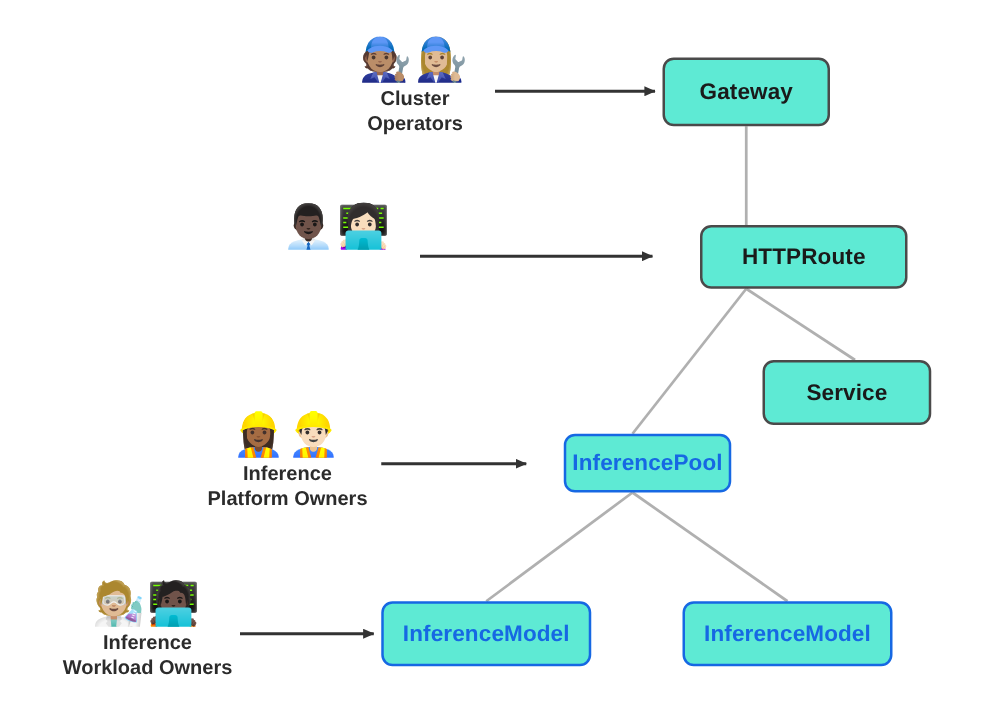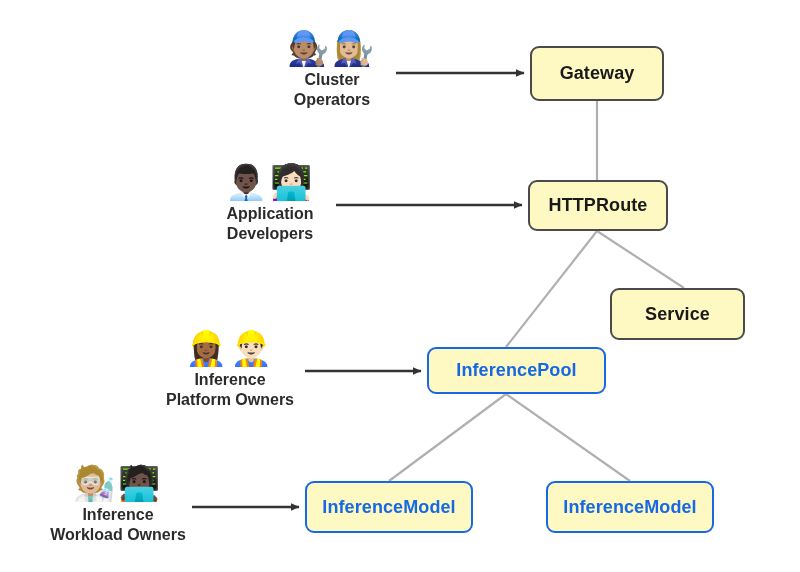--- a/index.html
+++ b/index.html
@@ -28,40 +28,40 @@
   }
 
   
   .node {
     position: absolute;
     box-sizing: border-box;
     display: flex;
     align-items: center;
     justify-content: center;
     border-radius: 9px;
-    background: #fef9c3;
+    background: #5eead4;
     font-weight: bold;
     letter-spacing: 0.1px;
     z-index: 3;
   }
   .node.core {
     border: 2px solid #4a4a4a;
     color: #1a1a1a;
     font-size: 18px;
   }
   .node.infer {
     border: 2.5px solid #1668e3;
     color: #1668e3;
     font-size: 18px;
   }
 
   #node-gateway      { left: 530px; top: 46px;  width: 134px; height: 55px; }
-  #node-httproute    { left: 528px; top: 180px; width: 140px; height: 51px; }
+  #node-httproute    { left: 560px; top: 180px; width: 166px; height: 51px; }
   #node-service      { left: 610px; top: 288px; width: 135px; height: 52px; }
-  #node-inferencepool{ left: 427px; top: 347px; width: 179px; height: 47px; }
+  #node-inferencepool{ left: 451px; top: 347px; width: 134px; height: 47px; }
   #node-model-left   { left: 305px; top: 481px; width: 168px; height: 52px; }
   #node-model-right  { left: 546px; top: 481px; width: 168px; height: 52px; }
 
   
   .persona {
     position: absolute;
     text-align: center;
     z-index: 3;
     width: 200px;
   }
@@ -128,22 +128,20 @@
   <div class="node infer" id="node-model-right">InferenceModel</div>
 
   <div class="persona" id="persona-cluster-operators">
     <div class="emoji-row">🧑🏽‍🔧👩🏼‍🔧</div>
     <div class="persona-label">Cluster
 Operators</div>
   </div>
 
   <div class="persona" id="persona-application-developers">
     <div class="emoji-row">👨🏿‍💼👩🏻‍💻</div>
-    <div class="persona-label">Application
-Developers</div>
   </div>
 
   <div class="persona" id="persona-inference-platform-owners">
     <div class="emoji-row">👷🏾‍♀️👷🏻‍♂️</div>
     <div class="persona-label">Inference
 Platform Owners</div>
   </div>
 
   <div class="persona" id="persona-inference-workload-owners">
     <div class="emoji-row">🧑🏼‍🔬🧑🏿‍💻</div>

